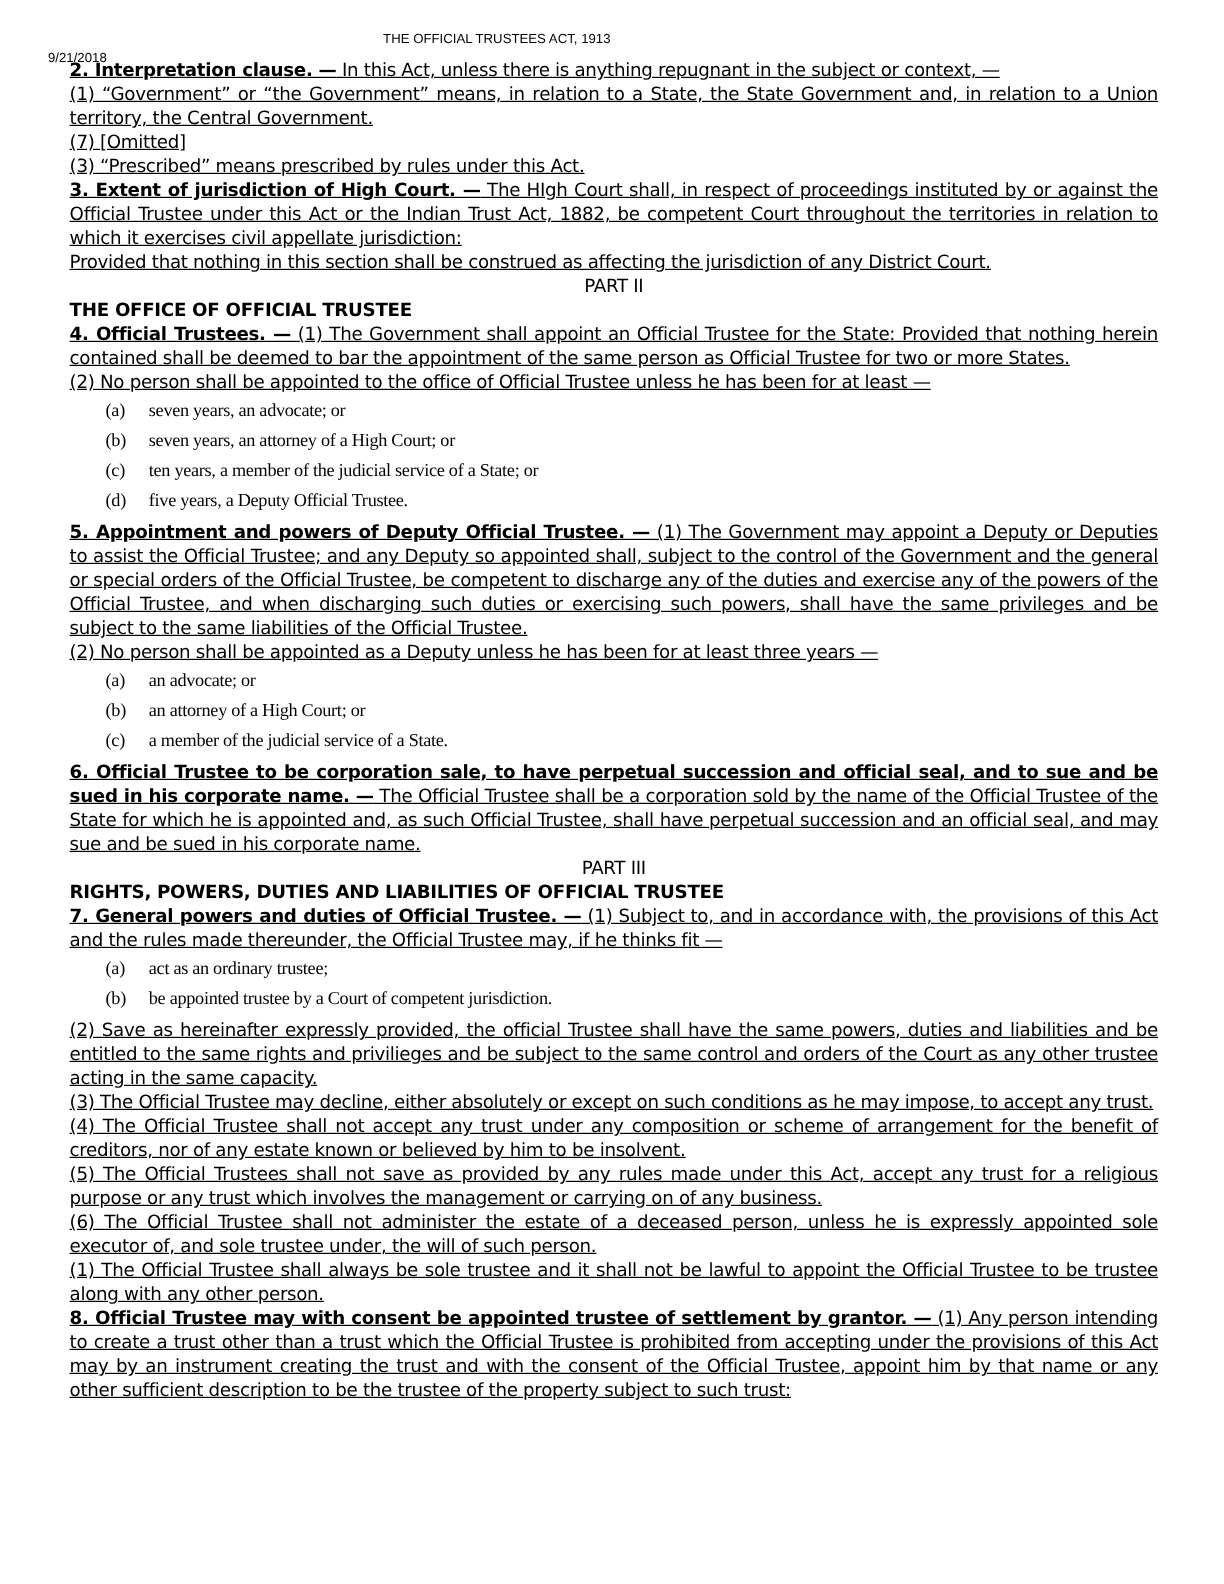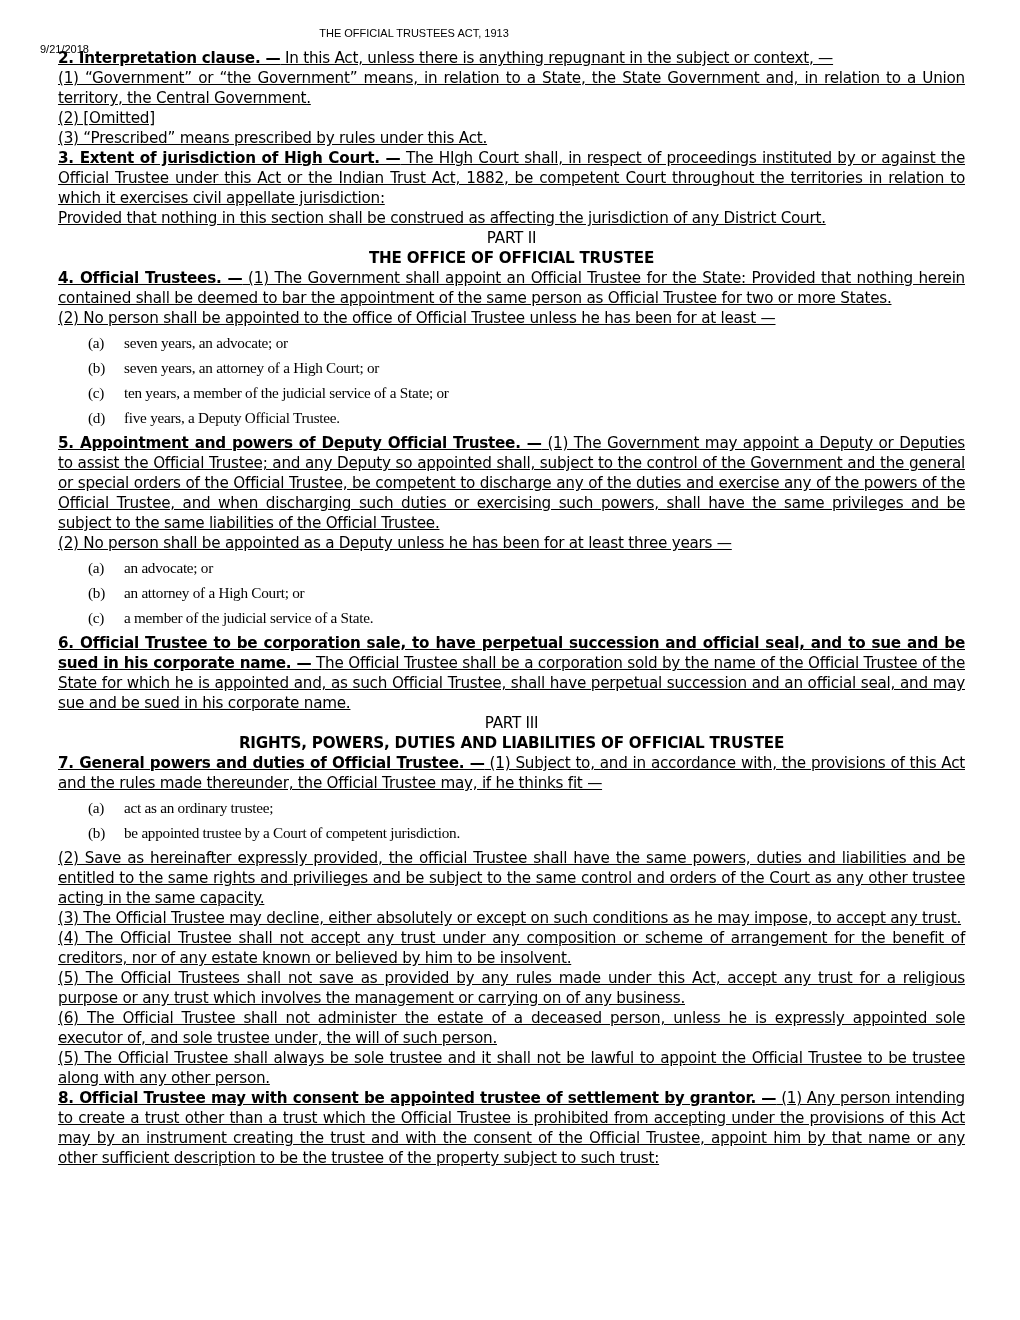--- a/index.html
+++ b/index.html
@@ -30,36 +30,36 @@
       width: 907px;
       font-size: 15.2px;
       line-height: 20px;
       letter-spacing: -0.25px;
     }
     .p { margin: 0; text-align: justify; text-decoration: underline; }
     .sec-title { font-weight: bold; }
     .clause { margin: 0; padding-left: 30px; line-height: 25px; font-family: Liberation Serif, serif; }
     .clause .mark { display: inline-block; min-width: 36px; }
     .part-label { text-align: center; margin: 0; }
-    .part-title { text-align: center; font-weight: bold; margin: 0; }
+    .part-title { font-weight: bold; margin: 0; }
     .clause-list { margin: 2px 0 3px 0; }
   </style>
 </head>
 <body>
 
 <div class="print-header">
   <span class="print-date">9/21/2018</span>
   <span class="print-title">THE OFFICIAL TRUSTEES ACT, 1913</span>
 </div>
 
 <div class="doc">
 
   <p class="p"><span class="sec-title">2. Interpretation clause. —</span><span> In this Act, unless there is anything repugnant in the subject or context, —</span></p>
   <p class="p">(1) “Government” or “the Government” means, in relation to a State, the State Government and, in relation to a Union territory, the Central Government.</p>
-  <p class="p">(2) [Omitted]</p>
+  <p class="p">(7) [Omitted]</p>
   <p class="p">(3) “Prescribed” means prescribed by rules under this Act.</p>
 
   <p class="p"><span class="sec-title">3. Extent of jurisdiction of High Court. —</span><span> The HIgh Court shall, in respect of proceedings instituted by or against the Official Trustee under this Act or the Indian Trust Act, 1882, be competent Court throughout the territories in relation to which it exercises civil appellate jurisdiction:</span></p>
   <p class="p">Provided that nothing in this section shall be construed as affecting the jurisdiction of any District Court.</p>
 
   <p class="part-label">PART II</p>
   <p class="part-title">THE OFFICE OF OFFICIAL TRUSTEE</p>
 
   <p class="p"><span class="sec-title">4. Official Trustees. —</span><span> (1) The Government shall appoint an Official Trustee for the State: Provided that nothing herein contained shall be deemed to bar the appointment of the same person as Official Trustee for two or more States.</span></p>
   <p class="p">(2) No person shall be appointed to the office of Official Trustee unless he has been for at least —</p>
@@ -86,17 +86,17 @@
   <p class="p"><span class="sec-title">7. General powers and duties of Official Trustee. —</span><span> (1) Subject to, and in accordance with, the provisions of this Act and the rules made thereunder, the Official Trustee may, if he thinks fit —</span></p>
   <div class="clause-list">
     <p class="clause"><span class="mark">(a)</span><span>act as an ordinary trustee;</span></p>
     <p class="clause"><span class="mark">(b)</span><span>be appointed trustee by a Court of competent jurisdiction.</span></p>
   </div>
   <p class="p">(2) Save as hereinafter expressly provided, the official Trustee shall have the same powers, duties and liabilities and be entitled to the same rights and privilieges and be subject to the same control and orders of the Court as any other trustee acting in the same capacity.</p>
   <p class="p">(3) The Official Trustee may decline, either absolutely or except on such conditions as he may impose, to accept any trust.</p>
   <p class="p">(4) The Official Trustee  shall not accept any trust under any composition or scheme of arrangement for the benefit of creditors, nor of any estate known or believed by him to be insolvent.</p>
   <p class="p">(5) The Official Trustees shall not  save as provided by any rules made under this Act, accept any trust for a religious purpose or any trust which involves the management or carrying on of any business.</p>
   <p class="p">(6) The Official Trustee shall not administer the estate of a deceased person, unless he is expressly appointed sole executor of, and sole trustee under, the will of such person.</p>
-  <p class="p">(5) The Official Trustee shall always be sole trustee and it shall not be lawful to appoint the Official Trustee to be trustee along with any other person.</p>
+  <p class="p">(1) The Official Trustee shall always be sole trustee and it shall not be lawful to appoint the Official Trustee to be trustee along with any other person.</p>
 
   <p class="p"><span class="sec-title">8. Official Trustee may with consent be appointed trustee of settlement by grantor. —</span><span> (1) Any person intending to create a trust other than a trust which the Official Trustee is prohibited from accepting under the provisions of this Act may by an instrument creating the trust and with the consent of the Official Trustee, appoint him by that name or any other sufficient description to be the trustee of the property subject to such trust:</span></p>
 
 </div>
 
 </body></html>

